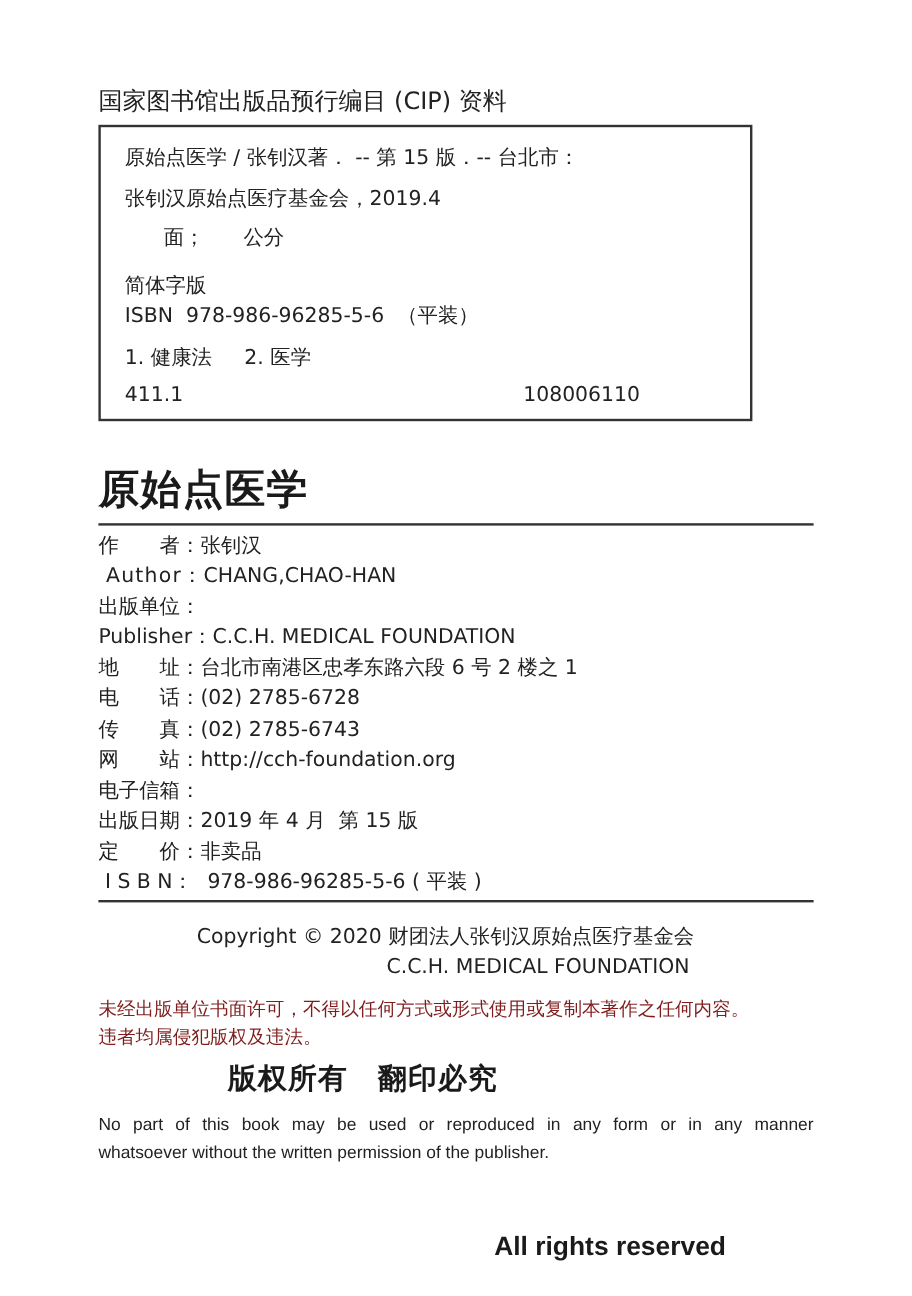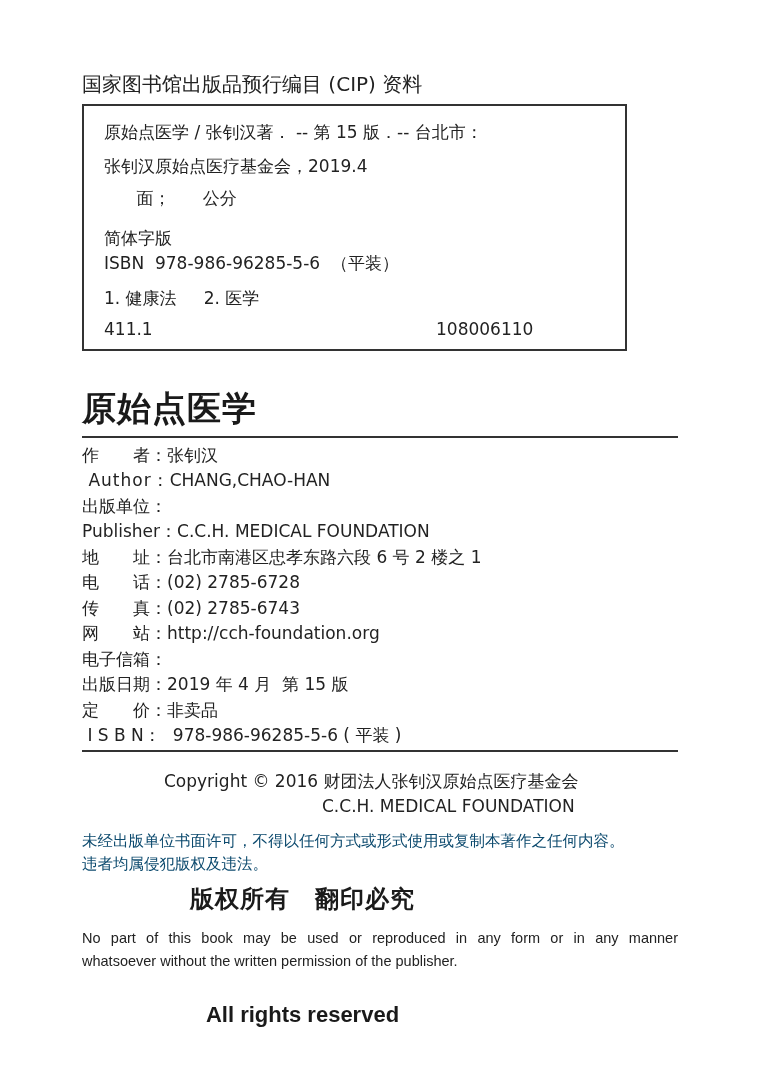--- a/index.html
+++ b/index.html
@@ -15,21 +15,21 @@
       border: 2px solid #333; box-sizing: content-box;
     }
     .cip-line { position: absolute; left: 20px; font-size: 17px; line-height: 24px; color: #222; white-space: nowrap; }
     .title { left: 82px; top: 386px; font-size: 34px; font-weight: bold; line-height: 44px; color: #1a1a1a; letter-spacing: 1px; }
     .rule { position: absolute; left: 82px; width: 596px; height: 2px; background: #333; }
     .info-row { position: absolute; left: 82px; font-size: 17px; line-height: 24px; color: #222; white-space: nowrap; display: flex; }
     .info-label { display: inline-block; }
     .info-value { display: inline-block; }
     .center { left: 0; width: 605px; text-align: center; }
     .copyright { font-size: 17px; line-height: 24px; color: #222; }
-    .notice-cn { left: 82px; font-size: 15.5px; line-height: 22px; color: #0c4a6e; }
+    .notice-cn { left: 82px; font-size: 15.5px; line-height: 22px; color: #7f1d1d; }
     .rights-cn { font-size: 24px; font-weight: bold; line-height: 32px; color: #1a1a1a; letter-spacing: 1px; }
     .notice-en { left: 82px; width: 596px; font-size: 14.5px; line-height: 23px; color: #222; font-family: "Liberation Sans", sans-serif; }
     .rights-en { font-size: 22px; font-weight: bold; line-height: 30px; color: #1a1a1a; font-family: "Liberation Sans", sans-serif; }
   </style>
 </head>
 <body>
 
 <div class="abs cip-heading">国家图书馆出版品预行编目 (CIP) 资料</div>
 
 <div class="cip-box">
@@ -89,24 +89,24 @@
   <span class="info-label">定　　价：</span>
   <span class="info-value">非卖品</span>
 </div>
 <div class="info-row" style="top:723px;gap:12px;">
   <span class="info-label" style="white-space:pre;"> I S B N：</span>
   <span class="info-value">978-986-96285-5-6 ( 平装 )</span>
 </div>
 
 <div class="rule" style="top:750px;"></div>
 
-<div class="abs copyright" style="left:164px;top:769px;">Copyright © 2016 财团法人张钊汉原始点医疗基金会</div>
+<div class="abs copyright" style="left:164px;top:769px;">Copyright © 2020 财团法人张钊汉原始点医疗基金会</div>
 <div class="abs copyright" style="left:322px;top:794px;">C.C.H. MEDICAL FOUNDATION</div>
 
 <div class="abs notice-cn" style="top:830px;">未经出版单位书面许可，不得以任何方式或形式使用或复制本著作之任何内容。</div>
 <div class="abs notice-cn" style="top:853px;">违者均属侵犯版权及违法。</div>
 
 <div class="abs center rights-cn" style="top:883px;">版权所有　翻印必究</div>
 
 <div class="abs notice-en" style="top:927px;text-align:justify;text-align-last:justify;">No part of this book may be used or reproduced in any form or in any manner</div>
 <div class="abs notice-en" style="top:950px;">whatsoever without the written permission of the publisher.</div>
 
-<div class="abs center rights-en" style="top:1000px;">All rights reserved</div>
+<div class="abs center rights-en" style="top:1024px;text-align:right;">All rights reserved</div>
 
 </body></html>

